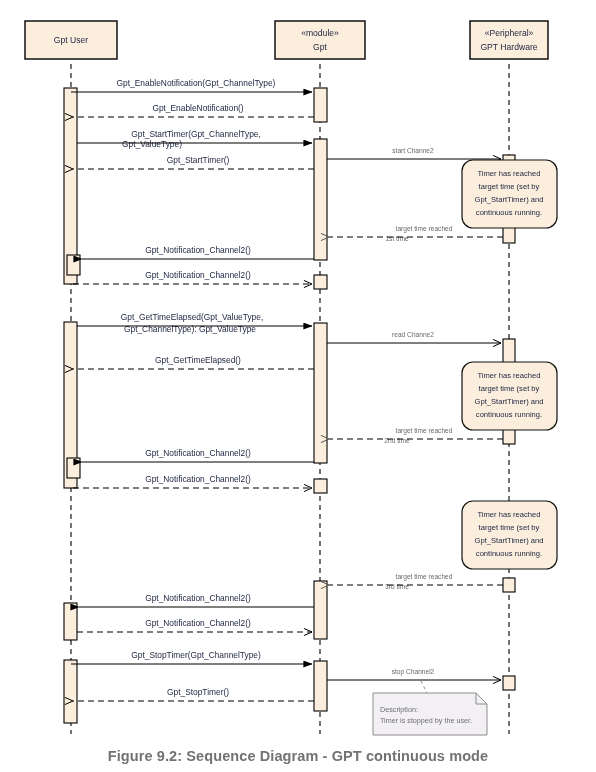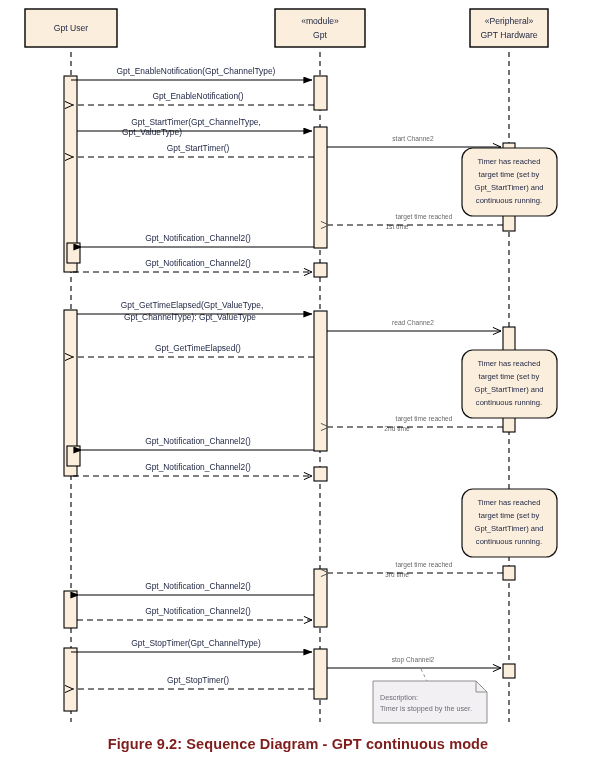--- a/index.html
+++ b/index.html
@@ -9,21 +9,21 @@
   }
   body {
     width: 596px;
     height: 772px;
     position: relative;
     font-family: "Liberation Sans", sans-serif;
     overflow: hidden;
   }
   #diagram-root {
     position: absolute;
-    left: 0; top: 0;
+    left: 0; top: 12px;
     width: 596px;
     height: 640px;
   }
   svg.diagram-svg {
     position: absolute;
     left: 0; top: 0;
     width: 596px;
     height: 772px;
   }
   .participant-box {
@@ -105,21 +105,21 @@
   }
   .caption {
     position: absolute;
     left: 0;
     top: 736px;
     width: 596px;
     text-align: center;
     font-family: "Liberation Sans", sans-serif;
     font-size: 14.5px;
     font-weight: bold;
-    color: #7f1d1d;
+    color: #737373;
     letter-spacing: 0.1px;
   }
   .watermark {
     position: absolute;
     left: 408px;
     top: 742px;
     font-family: "Liberation Sans", sans-serif;
     font-size: 17px;
     color: #dddddd;
     white-space: nowrap;

